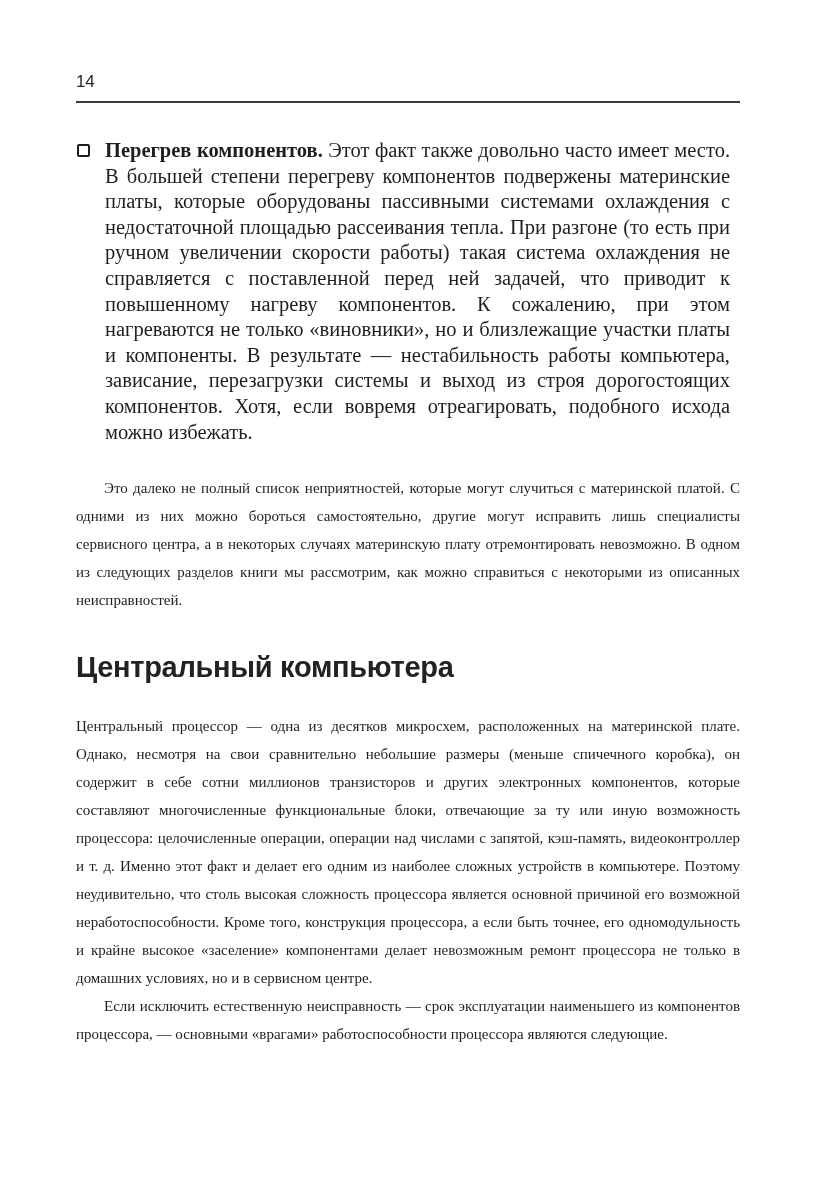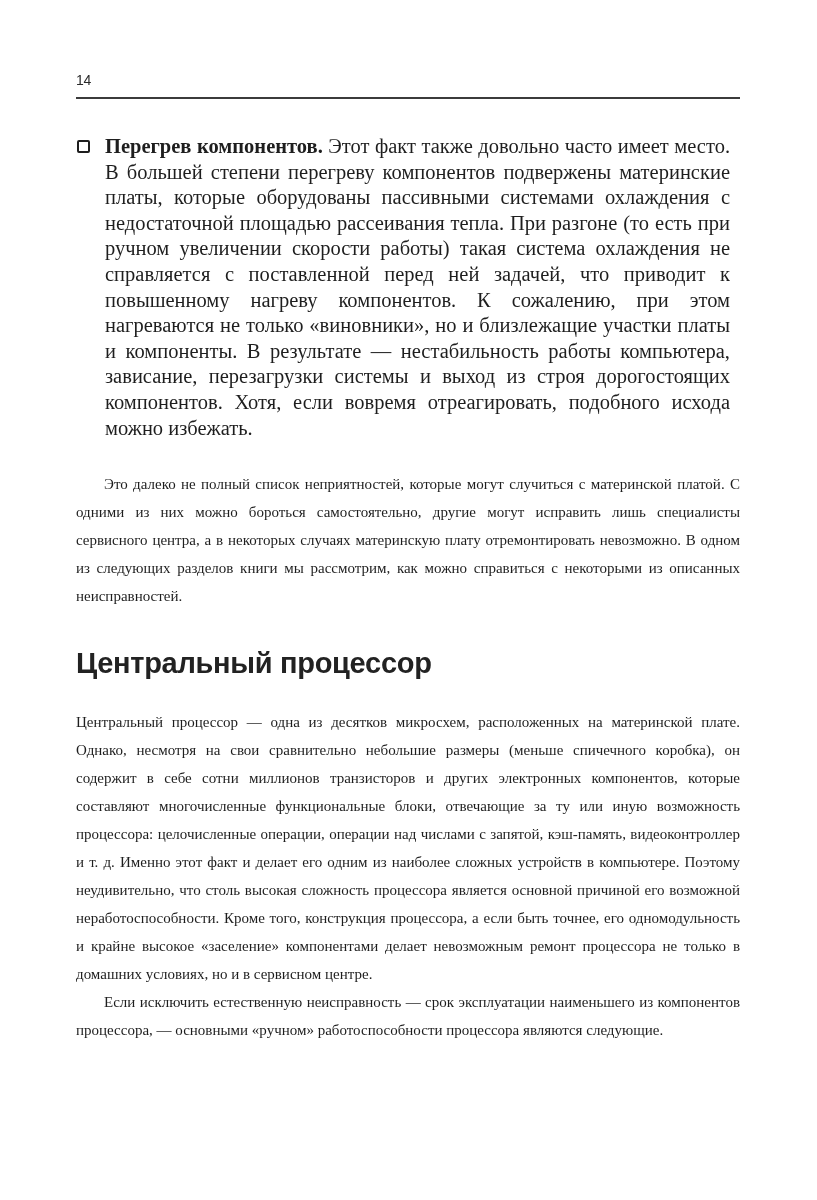--- a/index.html
+++ b/index.html
@@ -20,21 +20,21 @@
     position: absolute;
     left: 76px;
     top: 72px;
     width: 664px;
   }
   .running-head {
     display: flex;
     justify-content: space-between;
     align-items: baseline;
     font-family: "Liberation Sans", sans-serif;
-    font-size: 14px;
+    font-size: 17px;
     color: #2a2a2a;
     padding-bottom: 9px;
     border-bottom: 2.5px solid #3b3b3b;
     letter-spacing: -0.2px;
   }
   .pagenum { flex: 0 0 auto; }
   .runtitle { flex: 0 0 auto; text-align: right; }
 
   .blist {
     list-style: none;
@@ -95,20 +95,20 @@
     <ul class="blist">
       <li class="bitem">
         <span class="bullet"></span>
         <b class="term">Перегрев компонентов.</b>
         <span>Этот факт также довольно часто имеет место. В большей степени перегреву компонентов подвержены материнские платы, которые оборудованы пассивными системами охлаждения с недостаточной площадью рассеивания тепла. При разгоне (то есть при ручном увеличении скорости работы) такая система охлаждения не справляется с поставленной перед ней задачей, что приводит к повышенному нагреву компонентов. К сожалению, при этом нагреваются не только «виновники», но и близлежащие участки платы и компоненты. В результате — нестабильность работы компьютера, зависание, перезагрузки системы и выход из строя дорогостоящих компонентов. Хотя, если вовремя отреагировать, подобного исхода можно избежать.</span>
       </li>
     </ul>
 
     <p class="para indent">Это далеко не полный список неприятностей, которые могут случиться с материнской платой. С одними из них можно бороться самостоятельно, другие могут исправить лишь специалисты сервисного центра, а в некоторых случаях материнскую плату отремонтировать невозможно. В одном из следующих разделов книги мы рассмотрим, как можно справиться с некоторыми из описанных неисправностей.</p>
 
-    <h1 class="section-heading">Центральный процессор</h1>
+    <h1 class="section-heading">Центральный компьютера</h1>
 
     <p class="para">Центральный процессор — одна из десятков микросхем, расположенных на материнской плате. Однако, несмотря на свои сравнительно небольшие размеры (меньше спичечного коробка), он содержит в себе сотни миллионов транзисторов и других электронных компонентов, которые составляют многочисленные функциональные блоки, отвечающие за ту или иную возможность процессора: целочисленные операции, операции над числами с запятой, кэш-память, видеоконтроллер и т. д. Именно этот факт и делает его одним из наиболее сложных устройств в компьютере. Поэтому неудивительно, что столь высокая сложность процессора является основной причиной его возможной неработоспособности. Кроме того, конструкция процессора, а если быть точнее, его одномодульность и крайне высокое «заселение» компонентами делает невозможным ремонт процессора не только в домашних условиях, но и в сервисном центре.</p>
 
-    <p class="para indent tight">Если исключить естественную неисправность — срок эксплуатации наименьшего из компонентов процессора, — основными «ручном» работоспособности процессора являются следующие.</p>
+    <p class="para indent tight">Если исключить естественную неисправность — срок эксплуатации наименьшего из компонентов процессора, — основными «врагами» работоспособности процессора являются следующие.</p>
 
   </div>
 </div>
 
 </body></html>

